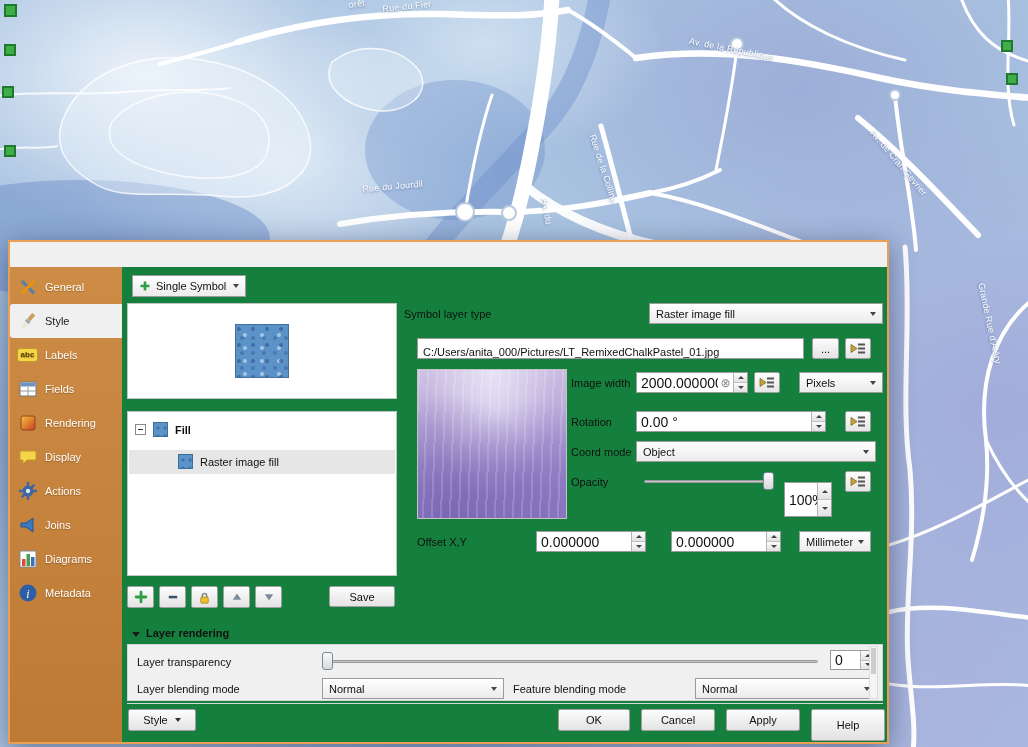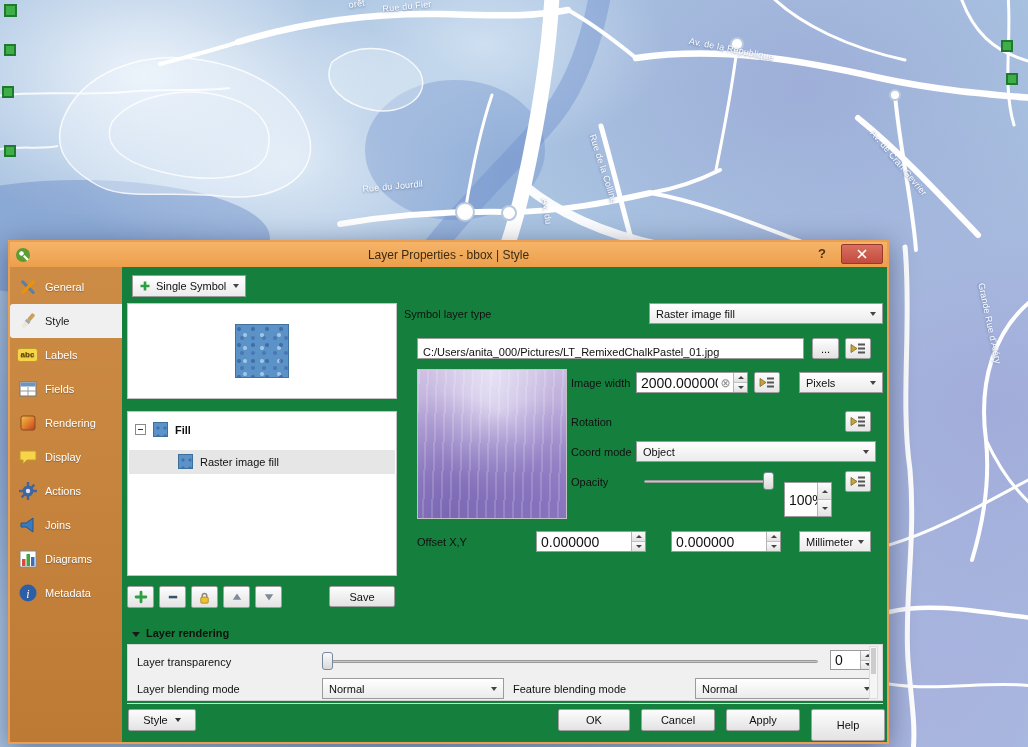--- a/index.html
+++ b/index.html
@@ -170,34 +170,20 @@
     <div class="map-marker" style="left:4px; top:4px; width:13px; height:13px;"></div>
     <div class="map-marker" style="left:4px; top:44px;"></div>
     <div class="map-marker" style="left:2px; top:86px;"></div>
     <div class="map-marker" style="left:4px; top:145px;"></div>
     <div class="map-marker" style="left:1001px; top:40px;"></div>
     <div class="map-marker" style="left:1006px; top:73px;"></div>
   </div>
 
   <div class="window">
 
-    <div class="titlebar">
-      <svg class="app-icon" viewBox="0 0 16 16">
-        <circle cx="8" cy="8" r="7" fill="#5c9c35"></circle>
-        <circle cx="6.5" cy="6.5" r="2.3" fill="#ffffff"></circle>
-        <path d="M8.8 8.8 L13 13" stroke="#ffffff" stroke-width="2.2"></path>
-      </svg>
-      <div class="titlebar-title">Layer Properties - bbox | Style</div>
-      <div class="help-btn">?</div>
-      <div class="close-btn">
-        <svg width="10" height="10" viewBox="0 0 10 10">
-          <path d="M1 1 L9 9 M9 1 L1 9" stroke="#ffffff" stroke-width="1.6"></path>
-        </svg>
-      </div>
-    </div>
 
     <div class="body-row">
 
       <div class="sidebar">
         <div class="side-item">
           <span class="side-icon">
             <svg viewBox="0 0 20 20" width="20" height="20">
               <rect x="1" y="8.5" width="18" height="3.2" rx="1.6" fill="#5a7fa8" transform="rotate(45 10 10)"></rect>
               <rect x="1" y="8.5" width="18" height="3.2" rx="1.6" fill="#e8930c" transform="rotate(-45 10 10)"></rect>
             </svg>
@@ -395,20 +381,31 @@
             <rect x="9" y="10.5" width="7" height="2" fill="#555555"></rect>
             <path d="M8 7.5 L2 3.5 v8 z" fill="#caa23c" stroke="#7c6a1e" stroke-width="0.8"></path>
           </svg>
         </div>
         <div class="combo" style="left:677px; top:105px; width:84px;">
           <span>Pixels</span>
           <span class="combo-arrow"></span>
         </div>
 
         <div class="label" style="left:449px; top:149px;">Rotation</div>
+        <div class="spinbox" style="left:514px; top:144px; width:190px;">
+          <div class="spinbox-text">0.00 °</div>
+          <div class="spincol">
+            <div class="spinbtn">
+                <span class="tri-up"></span>
+              </div>
+            <div class="spinbtn">
+                <span class="tri-down"></span>
+              </div>
+          </div>
+        </div>
         <div class="ddbtn" style="left:723px; top:144px;">
           <svg width="18" height="16" viewBox="0 0 18 16">
             <rect x="9" y="2.5" width="7" height="2" fill="#555555"></rect>
             <rect x="9" y="6.5" width="7" height="2" fill="#555555"></rect>
             <rect x="9" y="10.5" width="7" height="2" fill="#555555"></rect>
             <path d="M8 7.5 L2 3.5 v8 z" fill="#caa23c" stroke="#7c6a1e" stroke-width="0.8"></path>
           </svg>
         </div>
 
         <div class="label" style="left:449px; top:179px;">Coord mode</div>

